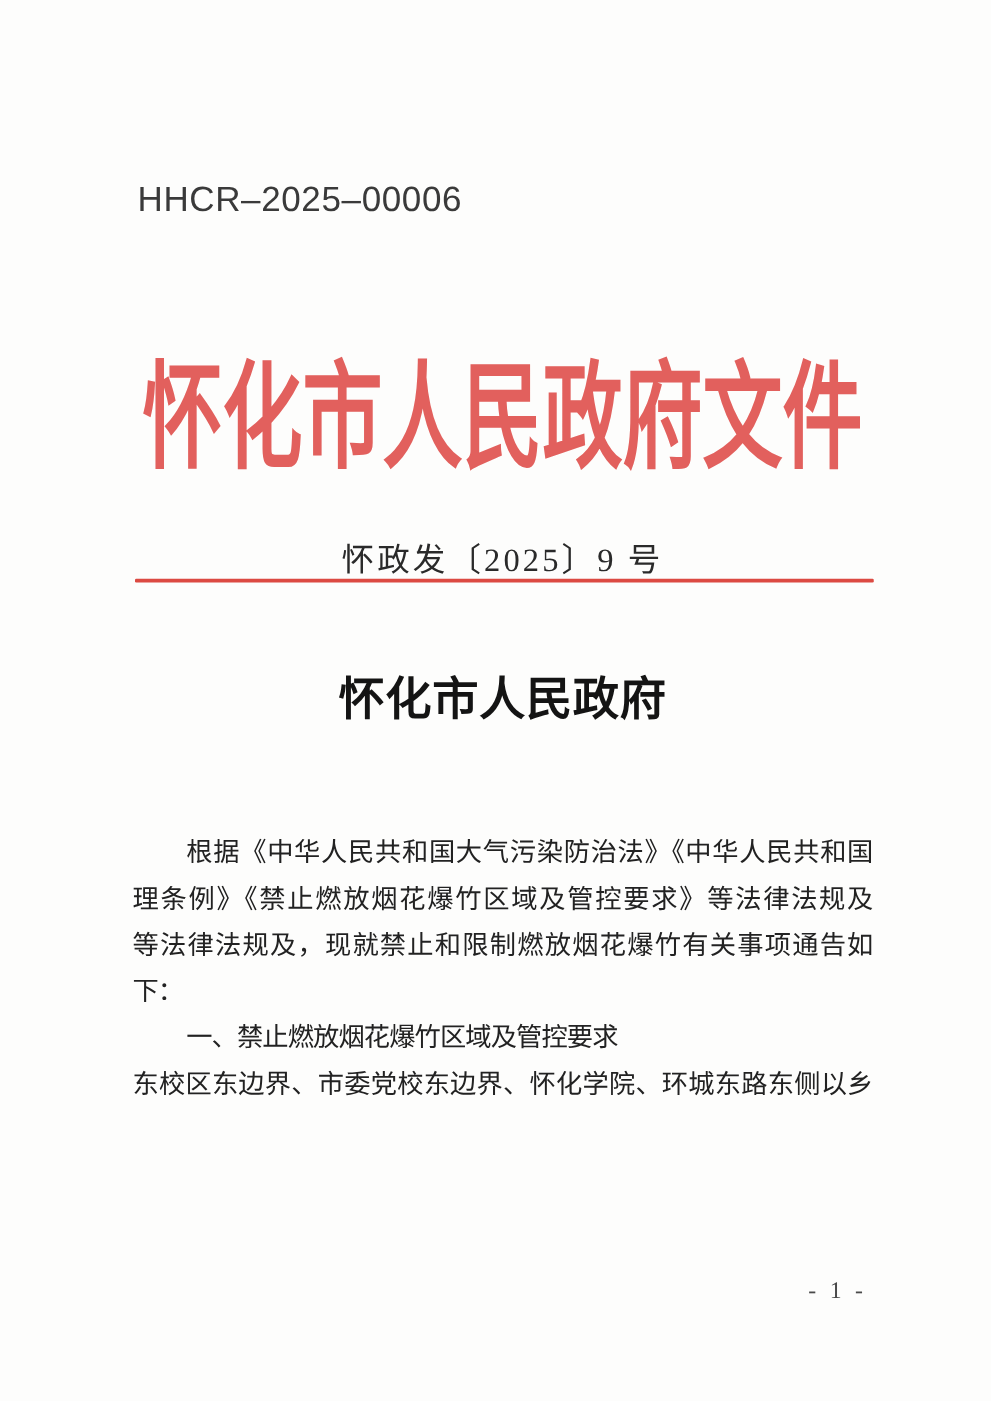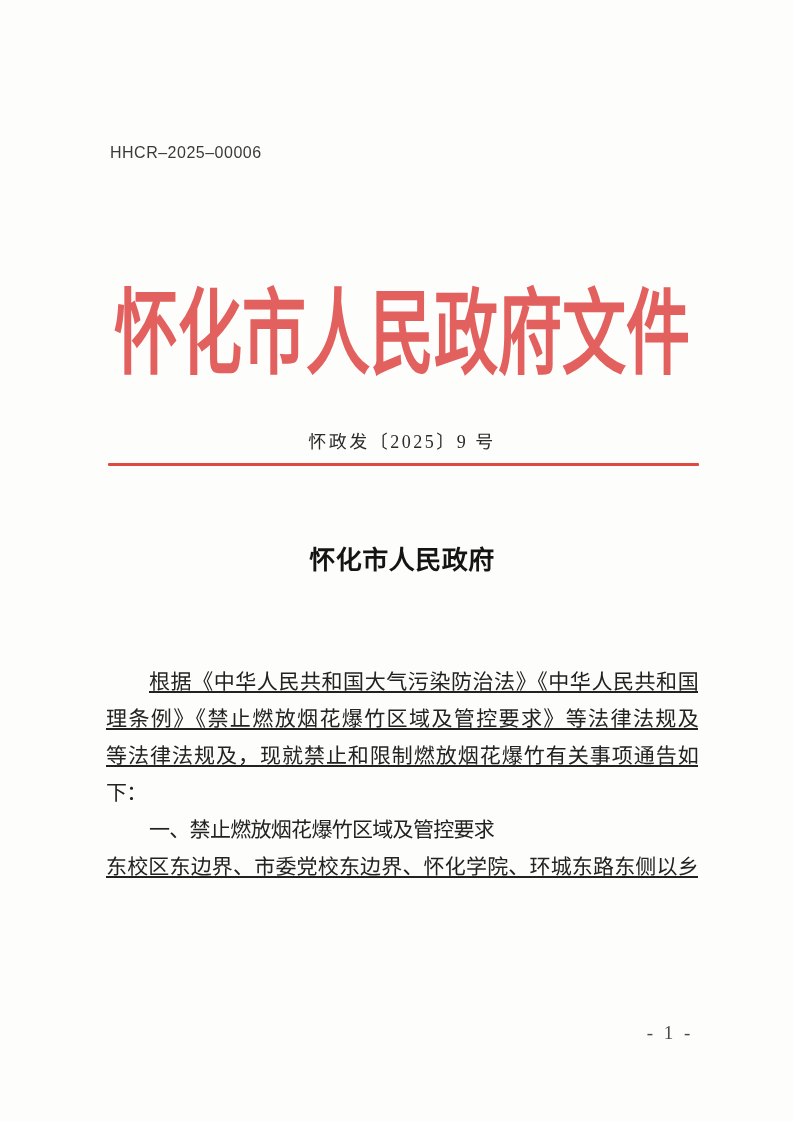--- a/index.html
+++ b/index.html
@@ -16,21 +16,21 @@
     overflow: hidden;
     font-family: "Liberation Serif", "DejaVu Serif", serif;
     color: #1f1f1f;
   }
   
   .doc-number {
     position: absolute;
     left: 110px;
     top: 144px;
     font-family: "Liberation Sans", "DejaVu Sans", sans-serif;
-    font-size: 16px;
+    font-size: 28px;
     letter-spacing: 0.5px;
     color: #3a3a3a;
     white-space: nowrap;
   }
   
   .red-header {
     position: absolute;
     left: 106px;
     top: 258px;
     width: 592px;
@@ -43,21 +43,21 @@
     transform: scaleY(1.46);
     transform-origin: 50% 0;
   }
   
   .issue-number {
     position: absolute;
     left: 106px;
     top: 427px;
     width: 592px;
     text-align: center;
-    font-size: 18px;
+    font-size: 26px;
     letter-spacing: 2.5px;
     color: #2a2a2a;
     white-space: nowrap;
   }
   
   .red-rule {
     position: absolute;
     left: 108px;
     top: 463px;
     width: 591px;
@@ -65,21 +65,21 @@
     background: #dc4a42;
     border-radius: 1px;
   }
   
   .doc-title {
     position: absolute;
     left: 60px;
     top: 540px;
     width: 684px;
     text-align: center;
-    font-size: 26px;
+    font-size: 37px;
     font-weight: bold;
     line-height: 42px;
     color: #141414;
     letter-spacing: 0.5px;
   }
   
   .body-text {
     position: absolute;
     left: 106px;
     top: 664px;
@@ -91,21 +91,20 @@
   .body-line {
     height: 37px;
     letter-spacing: -0.7px;
     white-space: nowrap;
   }
   .body-line.justify {
     white-space: normal;
     text-align: justify;
     text-align-last: justify;
     text-justify: inter-character;
-    text-decoration: underline;
   }
   .body-line.indent {
     text-indent: 43px;
   }
   
   .page-number {
     position: absolute;
     left: 610px;
     top: 1022px;
     width: 120px;

